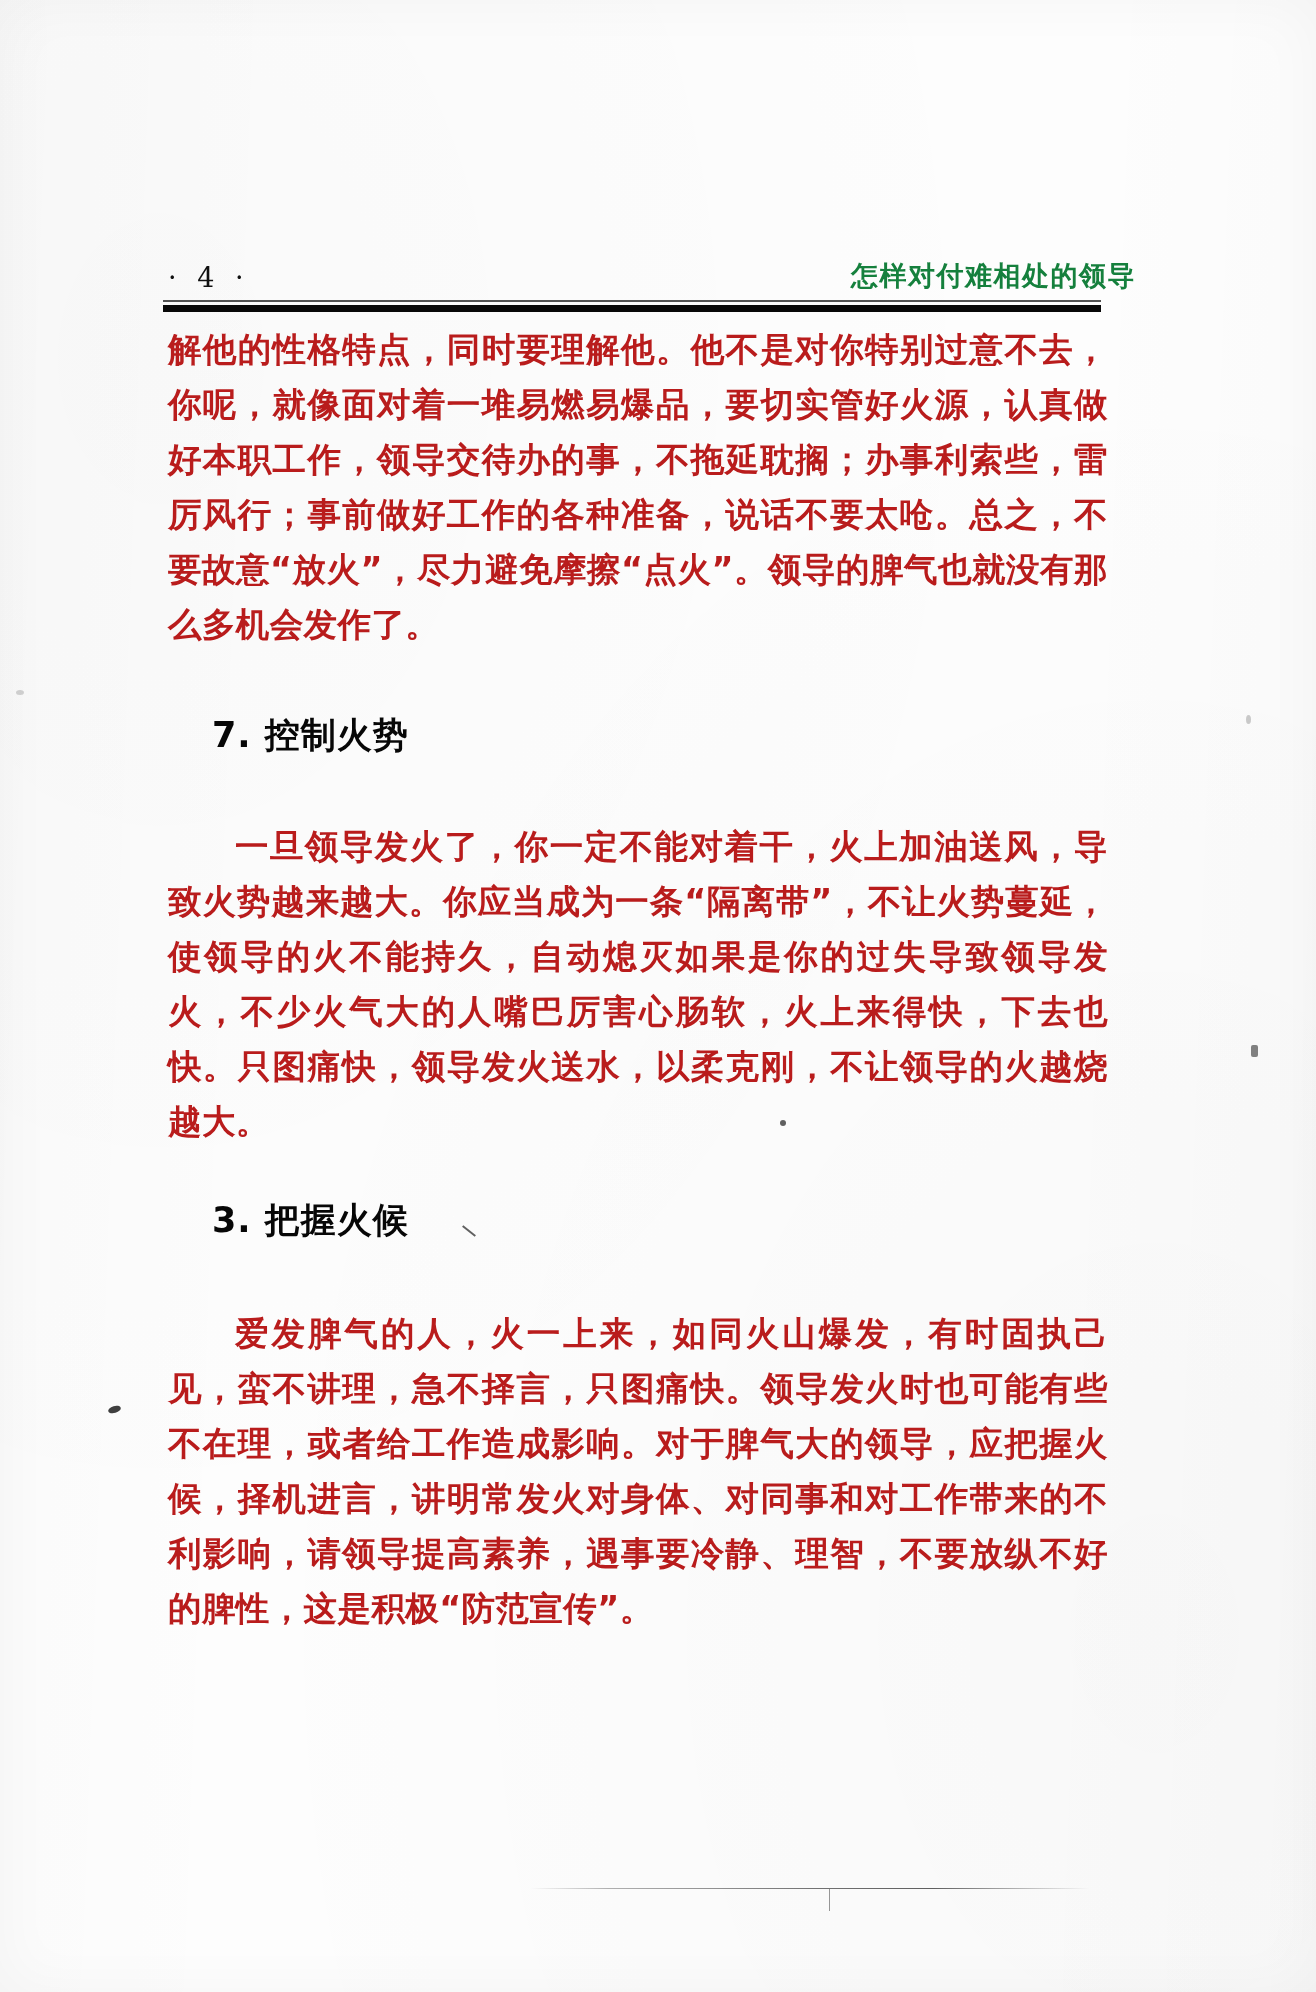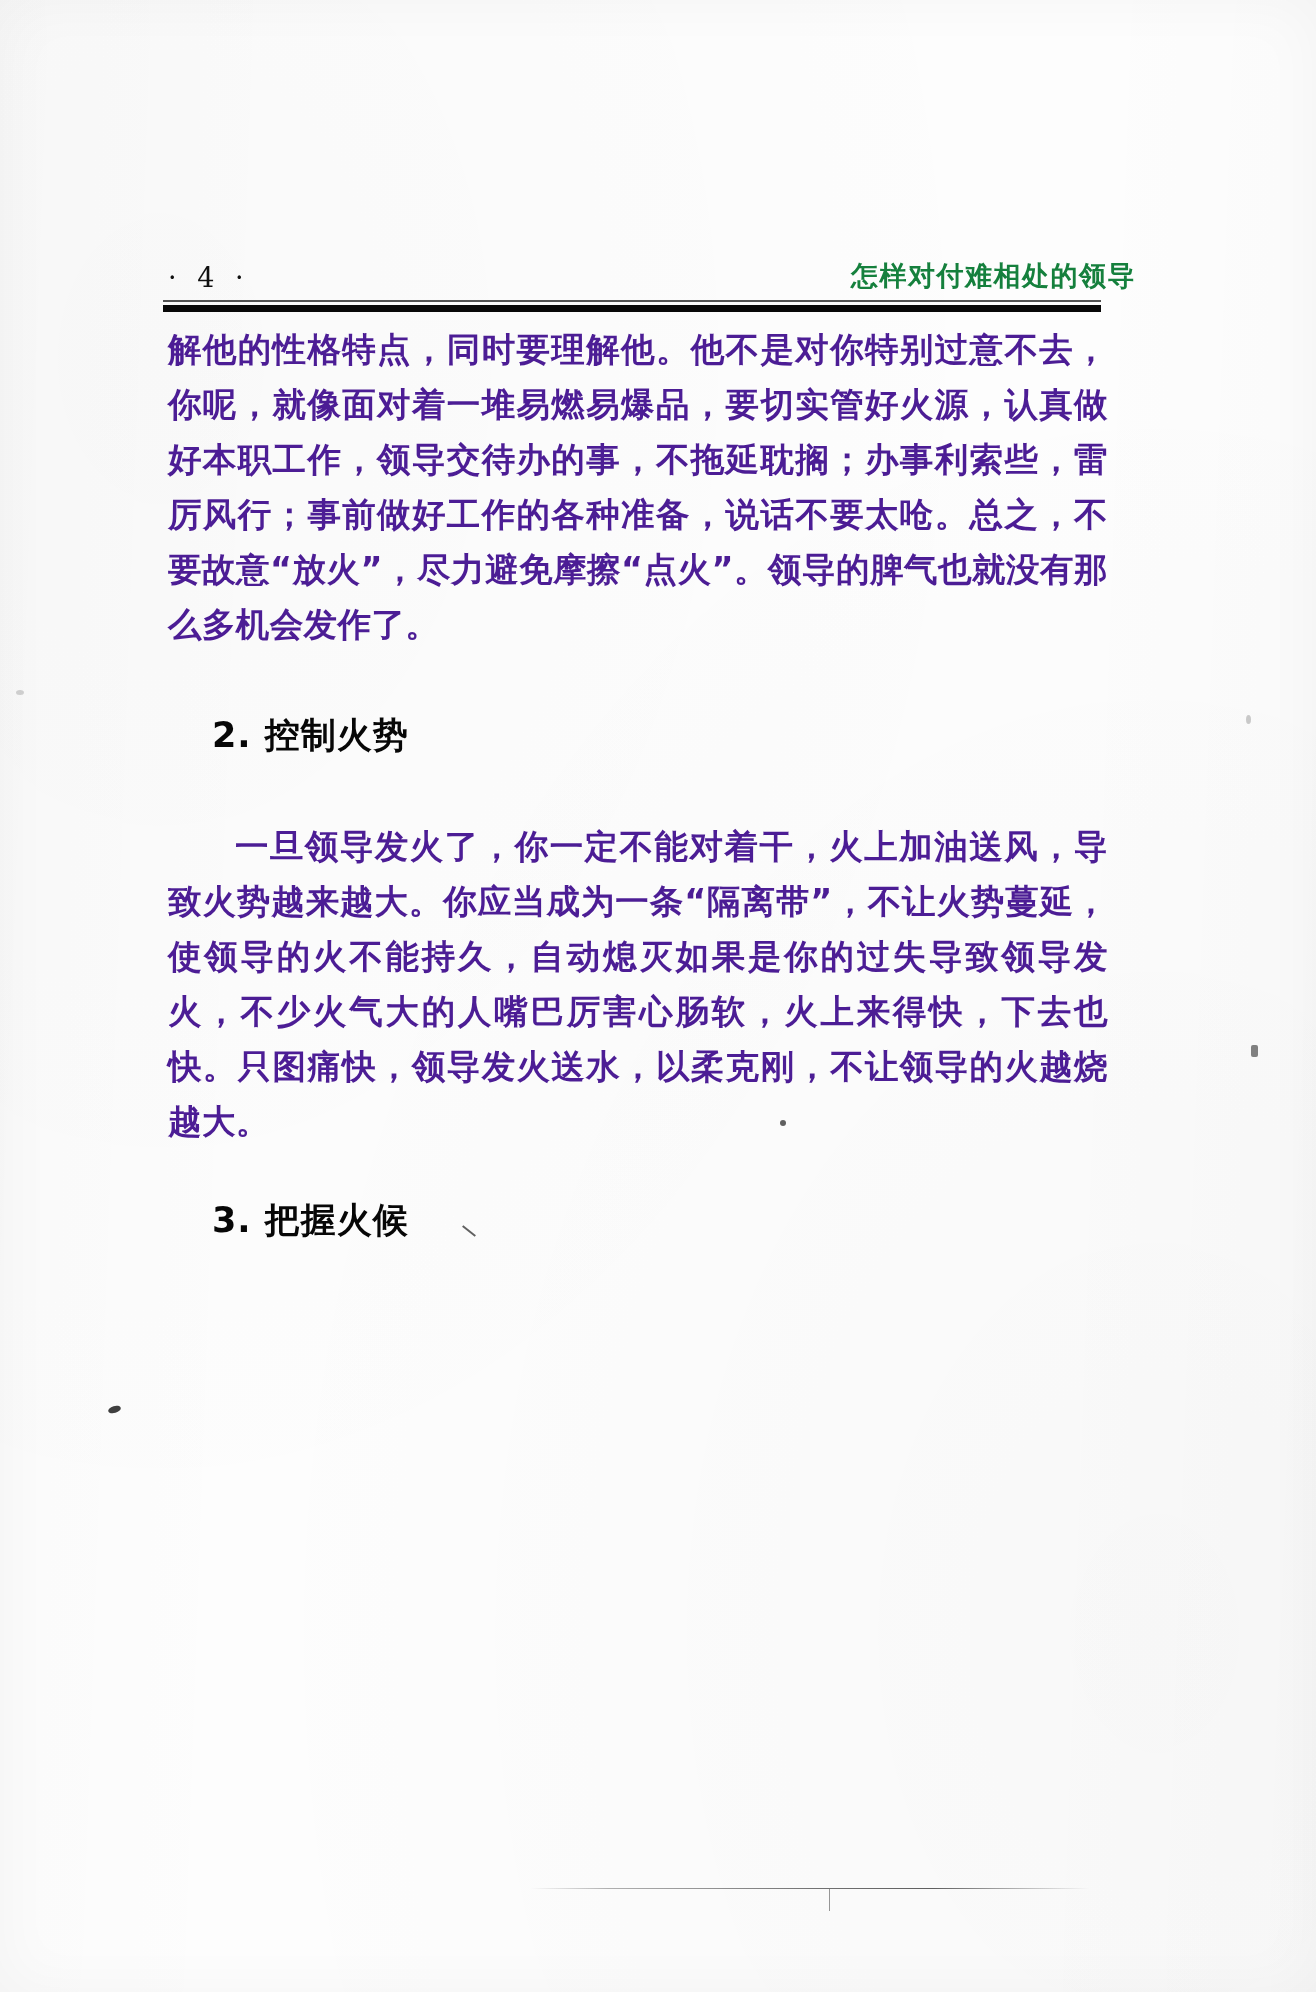--- a/index.html
+++ b/index.html
@@ -90,21 +90,21 @@
   }
 
   p.para {
     margin: 0;
     font-size: 33.5px;
     line-height: 55px;
     font-weight: 700;
     letter-spacing: 0.4px;
     text-align: justify;
     text-justify: inter-character;
-    color: #4c1d95;
+    color: #b91c1c;
     word-break: break-all;
   }
 
   p.indent { text-indent: 2em; }
 
   h2.heading {
     margin: 0;
     font-size: 35px;
     line-height: 55px;
     font-weight: 700;
@@ -189,36 +189,37 @@
     <div class="rule-thick"></div>
   </div>
 
   <div class="body">
 
     <p class="para">解他的性格特点，同时要理解他。他不是对你特别过意不去，你呢，就像面对着一堆易燃易爆品，要切实管好火源，认真做好本职工作，领导交待办的事，不拖延耽搁；办事利索些，雷厉风行；事前做好工作的各种准备，说话不要太呛。总之，不要故意“放火”，尽力避免摩擦“点火”。领导的脾气也就没有那么多机会发作了。</p>
 
     <div class="sp-after-p1"></div>
 
     <div class="heading-row">
-      <h2 class="heading">2. 控制火势</h2>
+      <h2 class="heading">7. 控制火势</h2>
     </div>
 
     <div class="sp-after-h2"></div>
 
     <p class="para indent">一旦领导发火了，你一定不能对着干，火上加油送风，导致火势越来越大。你应当成为一条“隔离带”，不让火势蔓延，使领导的火不能持久，自动熄灭如果是你的过失导致领导发火，不少火气大的人嘴巴厉害心肠软，火上来得快，下去也快。只图痛快，领导发火送水，以柔克刚，不让领导的火越烧越大。</p>
 
     <div class="sp-before-h3"></div>
 
     <div class="heading-row">
       <h2 class="heading">3. 把握火候</h2>
       <span class="flick"></span>
     </div>
 
     <div class="sp-after-h3"></div>
 
+    <p class="para indent">爱发脾气的人，火一上来，如同火山爆发，有时固执己见，蛮不讲理，急不择言，只图痛快。领导发火时也可能有些不在理，或者给工作造成影响。对于脾气大的领导，应把握火候，择机进言，讲明常发火对身体、对同事和对工作带来的不利影响，请领导提高素养，遇事要冷静、理智，不要放纵不好的脾性，这是积极“防范宣传”。</p>
 
   </div>
 
   <div class="speck speck-a"></div>
   <div class="speck speck-b"></div>
   <div class="speck speck-c"></div>
   <div class="speck speck-d"></div>
   <div class="speck speck-e"></div>
 
   <div class="bottom-line"></div>

